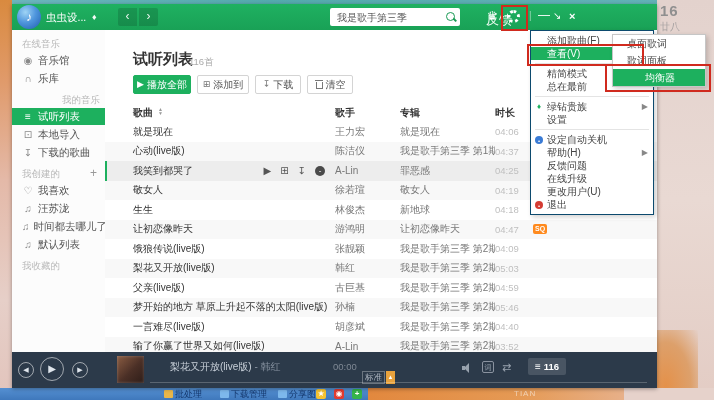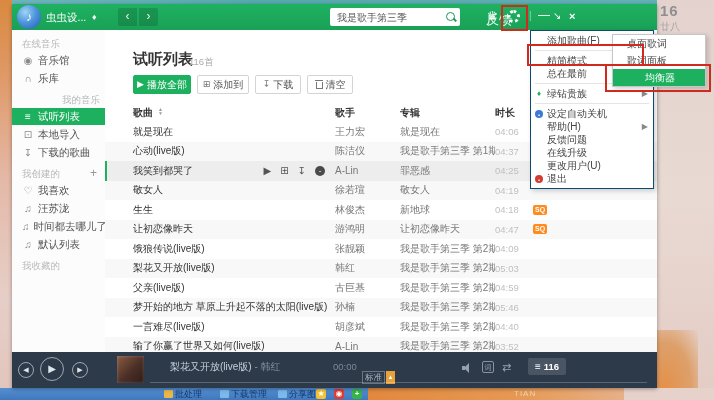--- a/index.html
+++ b/index.html
@@ -406,32 +406,39 @@
     </div>
     <div class="abs" id="progress"></div>
   </div>
 </div>
 
 <div class="abs" id="menu">
     <div class="m-item">
       <span>添加歌曲(F)</span>
       <span class="m-arrow">▶</span>
     </div>
+    <div class="m-item hl">
+      <span>查看(V)</span>
+      <span class="m-arrow">▶</span>
+    </div>
     <div class="m-sep"></div>
     <div class="m-item">
       <span>精简模式</span>
     </div>
     <div class="m-item">
       <span>总在最前</span>
     </div>
     <div class="m-sep"></div>
     <div class="m-item">
       <span class="m-ic" style="color: rgb(29, 176, 94);">♦</span>
       <span>绿钻贵族</span>
       <span class="m-arrow">▶</span>
+    </div>
+    <div class="m-item">
+      <span>设置</span>
     </div>
     <div class="m-sep"></div>
     <div class="m-item">
       <span class="m-ic dot" style="background: rgb(58, 123, 213);">•</span>
       <span>设定自动关机</span>
     </div>
     <div class="m-item">
       <span>帮助(H)</span>
       <span class="m-arrow">▶</span>
     </div>

